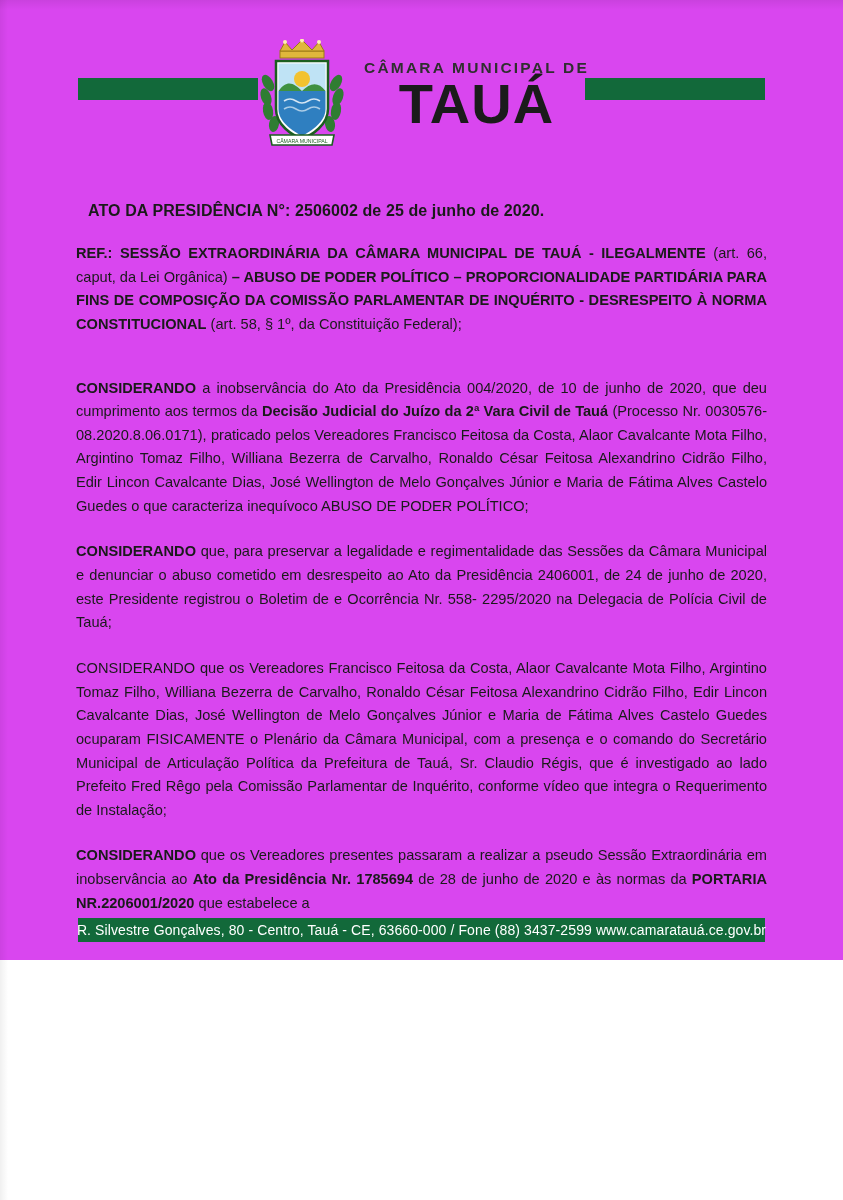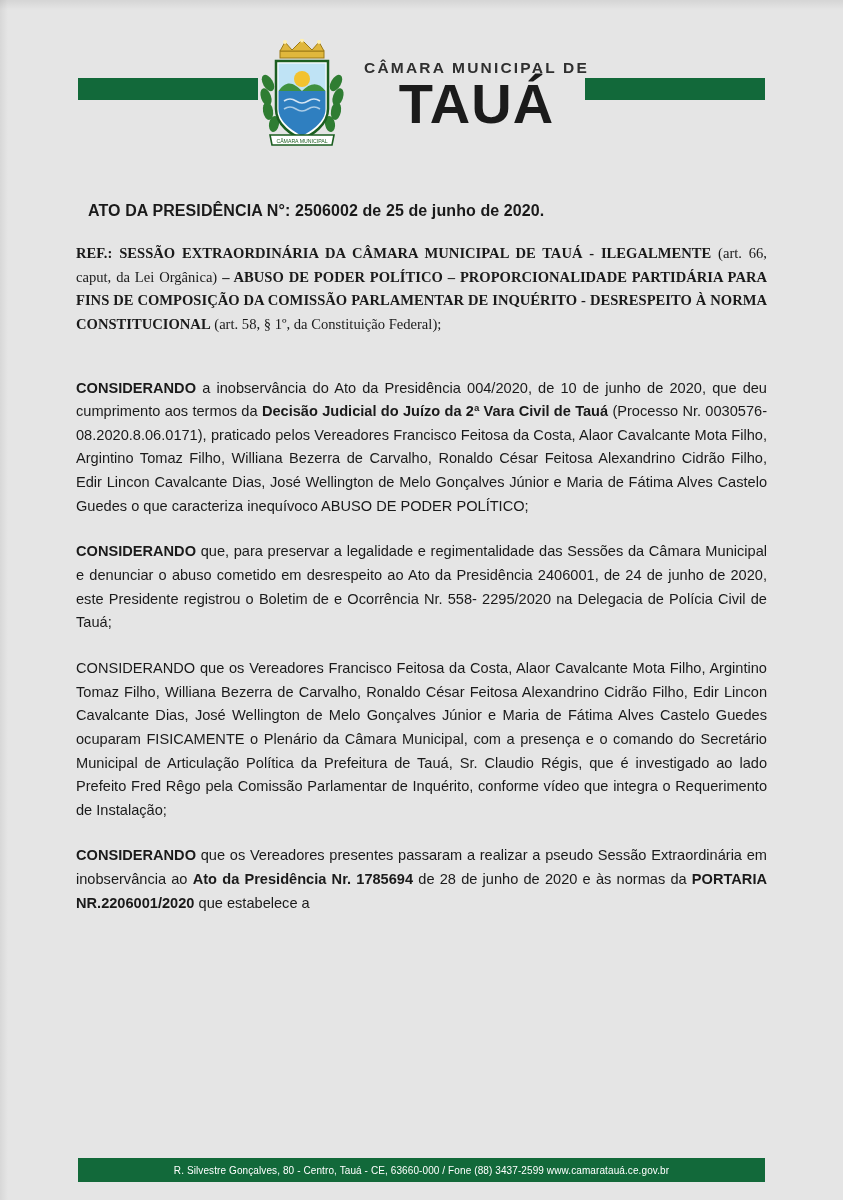--- a/index.html
+++ b/index.html
@@ -10,23 +10,23 @@
   body {
     width: 843px;
     height: 1200px;
     font-family: "Liberation Sans", sans-serif;
     color: #1a1a1a;
     position: relative;
     overflow: hidden;
   }
   .page {
     width: 843px;
-    height: 1200px;
-    position: relative;
-    background: #e5e5e5;
+    height: 960px;
+    position: relative;
+    background: #d946ef;
     box-sizing: border-box;
   }
 
   
   .header {
     position: relative;
     height: 160px;
     display: flex;
     align-items: center;
     justify-content: center;
@@ -91,21 +91,20 @@
   .doc-title .reg { font-weight: bold; }
 
   p.para {
     font-size: 14.6px;
     line-height: 1.62;
     text-align: justify;
     margin: 0 0 22px 0;
   }
   p.ref {
     margin-bottom: 40px;
-    font-family: Liberation Serif, serif;
   }
   .b { font-weight: bold; }
 
   
   .footer {
     position: absolute;
     left: 0;
     bottom: 0;
     width: 843px;
     height: 52px;
@@ -116,21 +115,21 @@
     right: 78px;
     bottom: 18px;
     height: 24px;
     background: #12693a;
     display: flex;
     align-items: center;
     justify-content: center;
   }
   .footer-text {
     color: #ffffff;
-    font-size: 10px;
+    font-size: 14px;
     letter-spacing: 0.1px;
     white-space: nowrap;
   }
   .edge-shadow-top {
     position: absolute; top: 0; left: 0; width: 843px; height: 10px;
     background: linear-gradient(to bottom, rgba(0,0,0,0.07), rgba(0,0,0,0));
   }
   .edge-shadow-left {
     position: absolute; top: 0; left: 0; height: 1200px; width: 8px;
     background: linear-gradient(to right, rgba(0,0,0,0.06), rgba(0,0,0,0));

